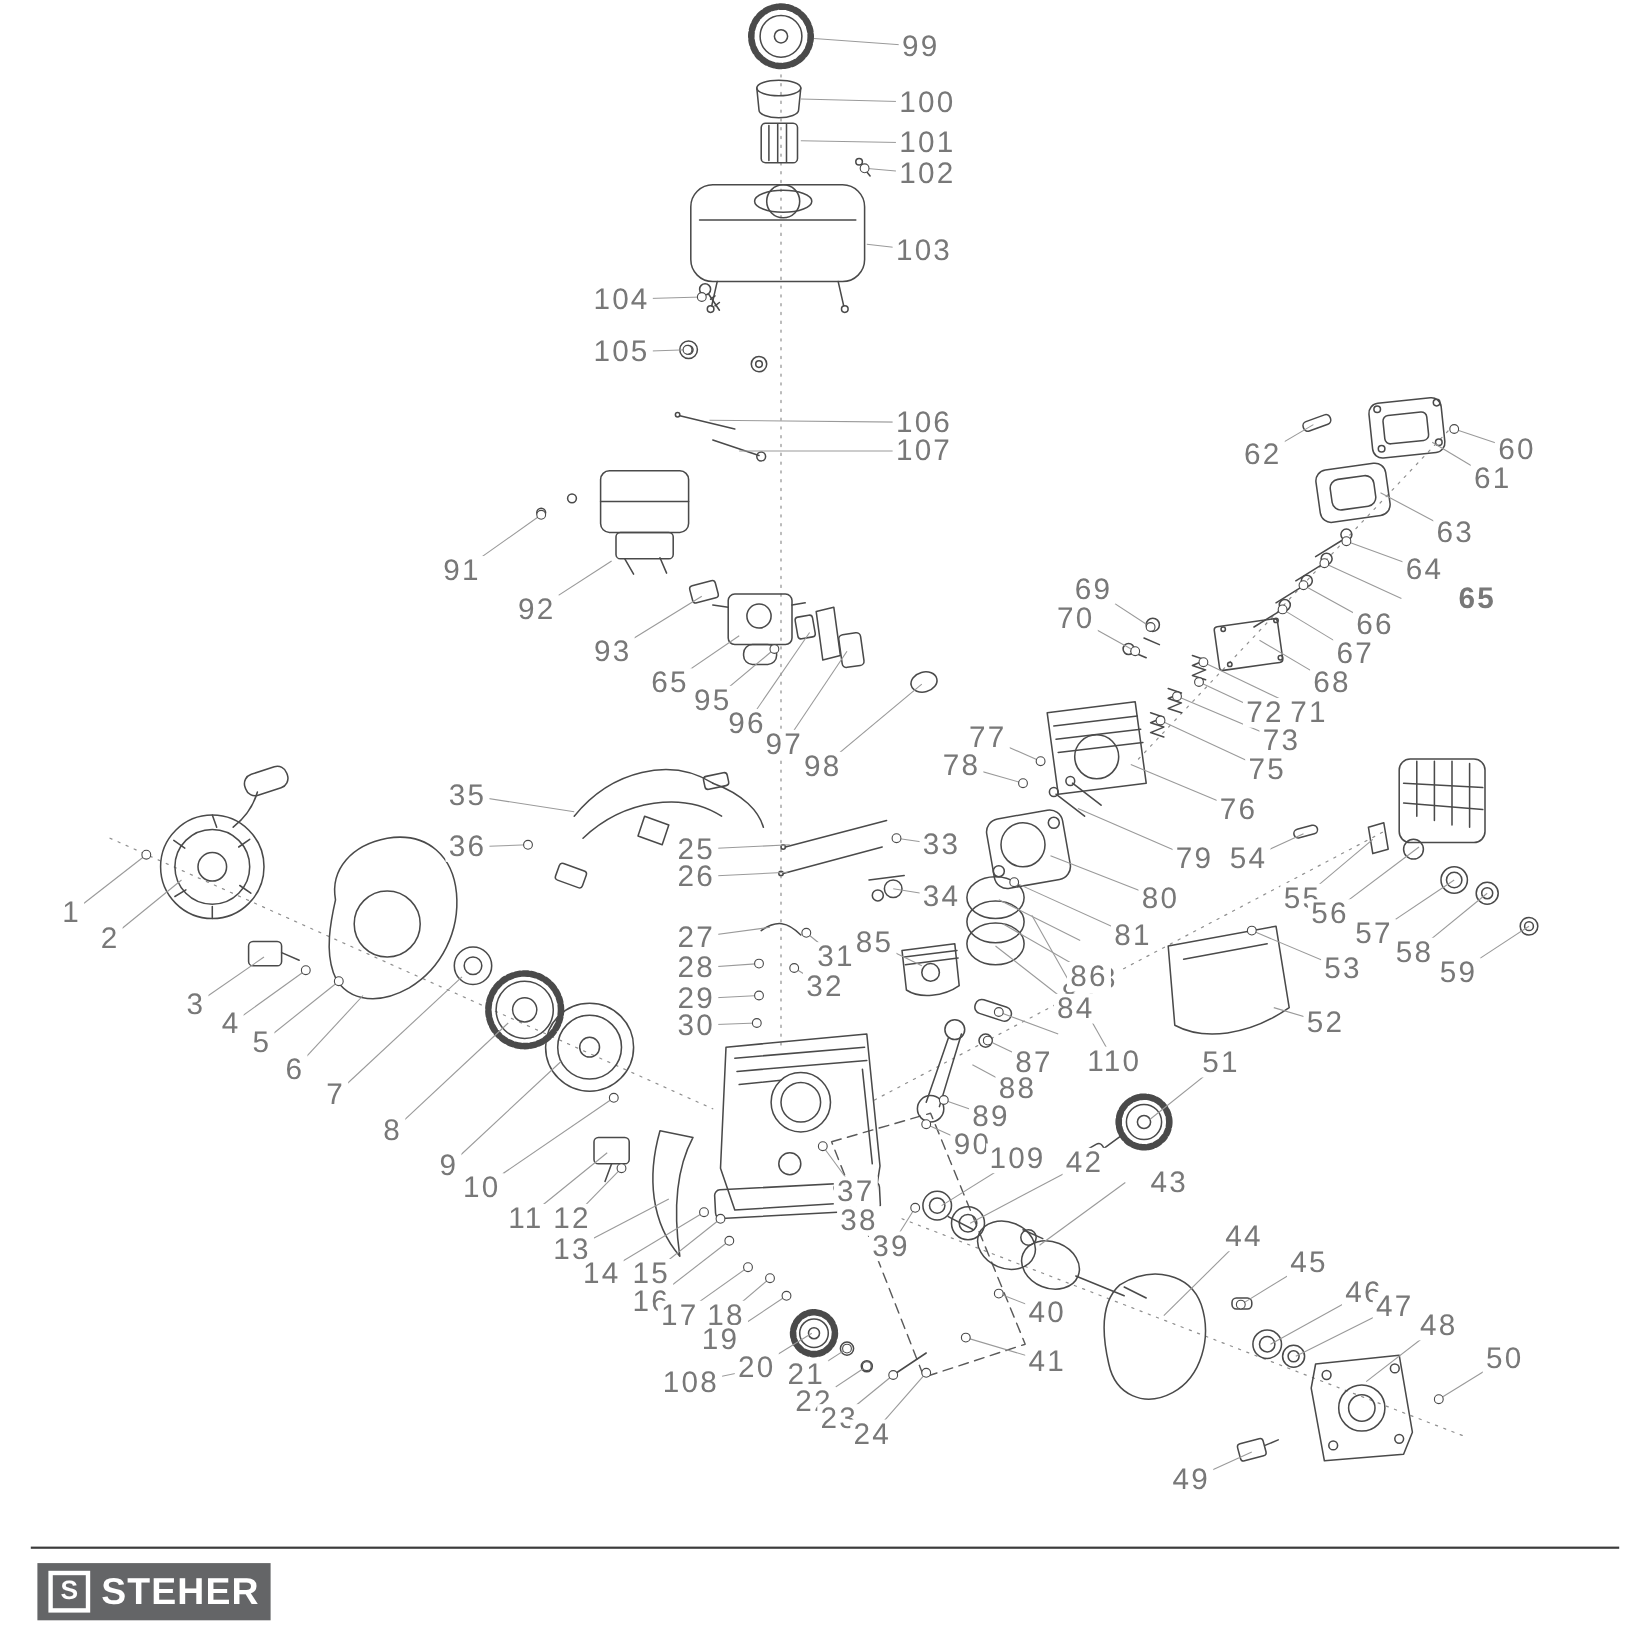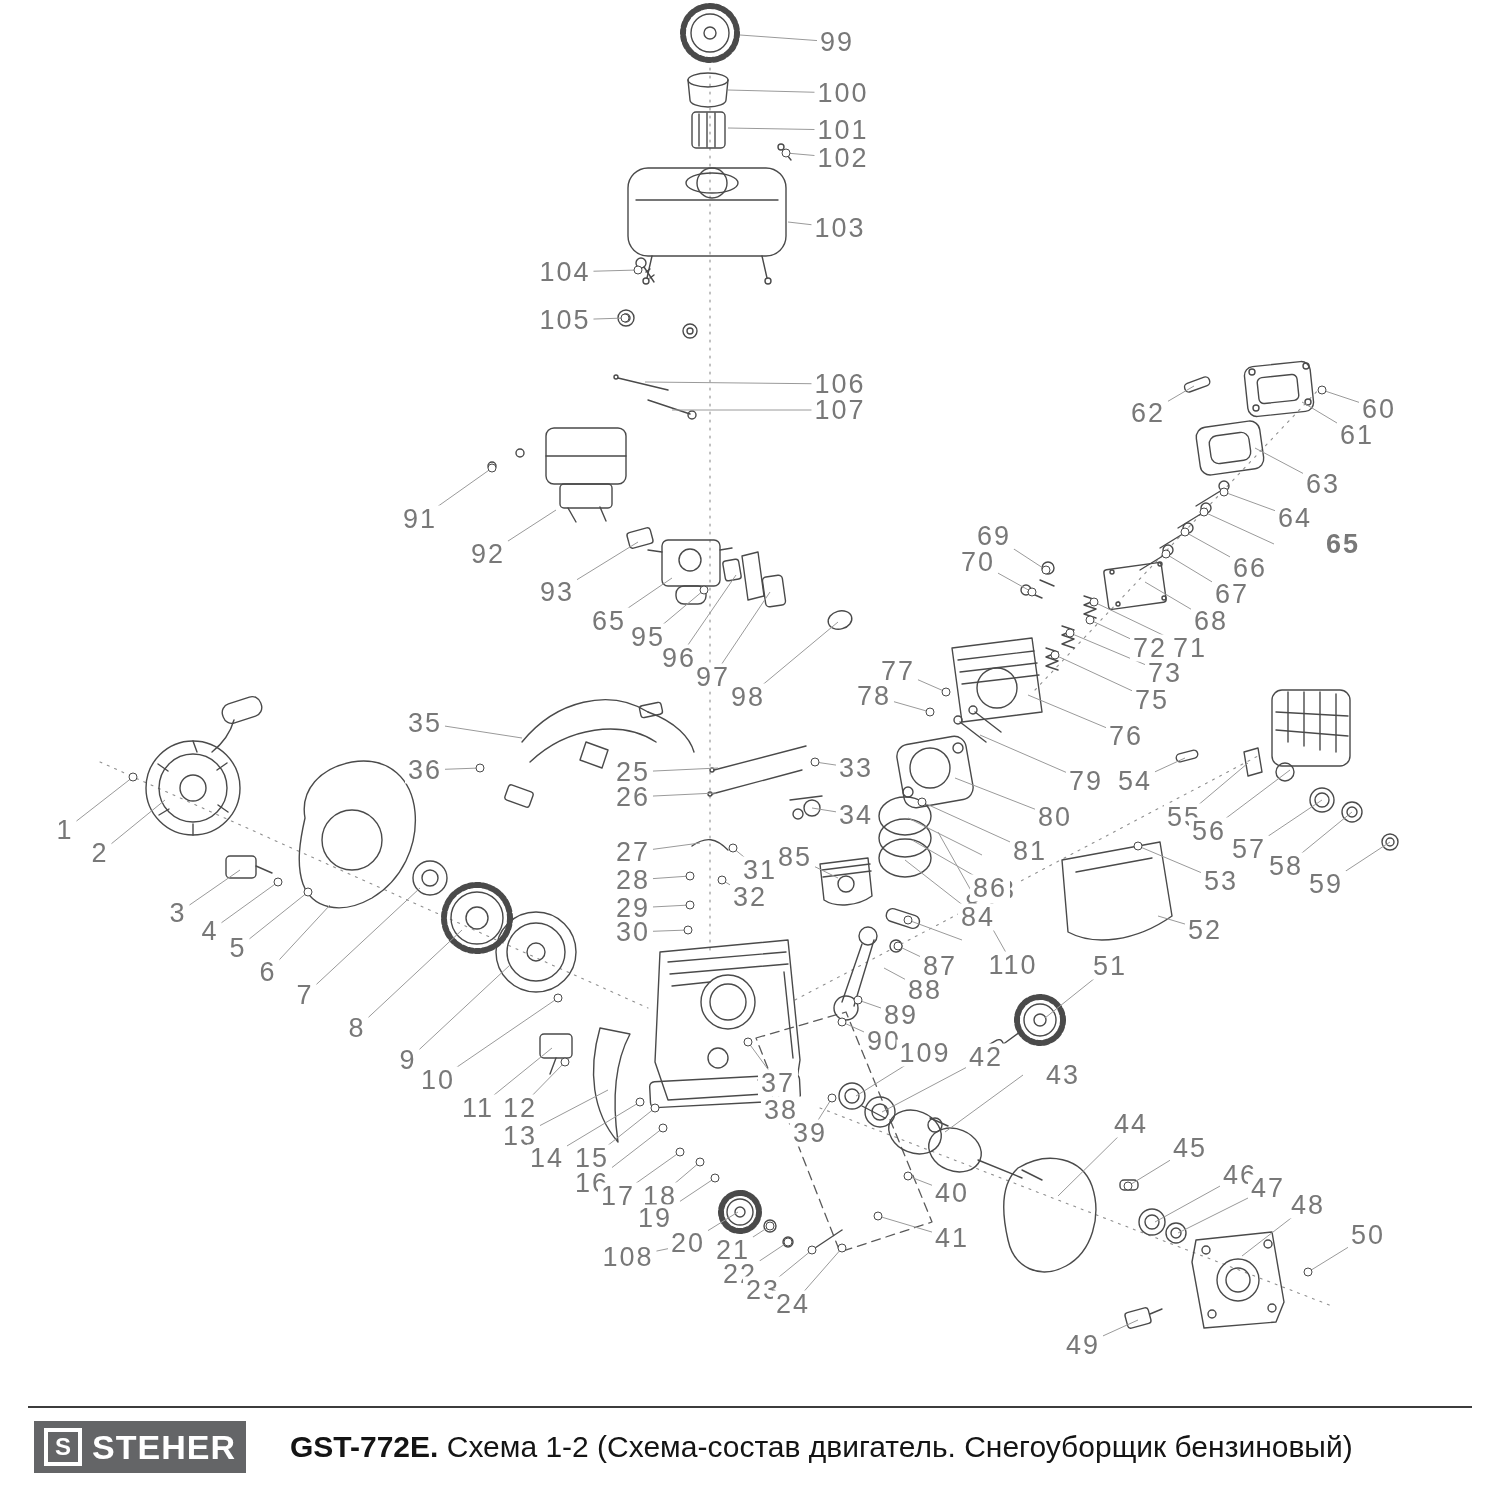--- a/index.html
+++ b/index.html
@@ -639,17 +639,13 @@
     </div>
 </div>
 
 <div class="footer-rule"></div>
 
 <div class="footer">
   <div class="logo-box">
     <span class="logo-mark">S</span>
     <span class="logo-text">STEHER</span>
   </div>
-  <div class="footer-title">
-    <span class="model">GST-772E.</span>
-    <span>Схема 1-2 (Схема-состав двигатель. Снегоуборщик бензиновый)</span>
-  </div>
 </div>
 
 </body></html>

